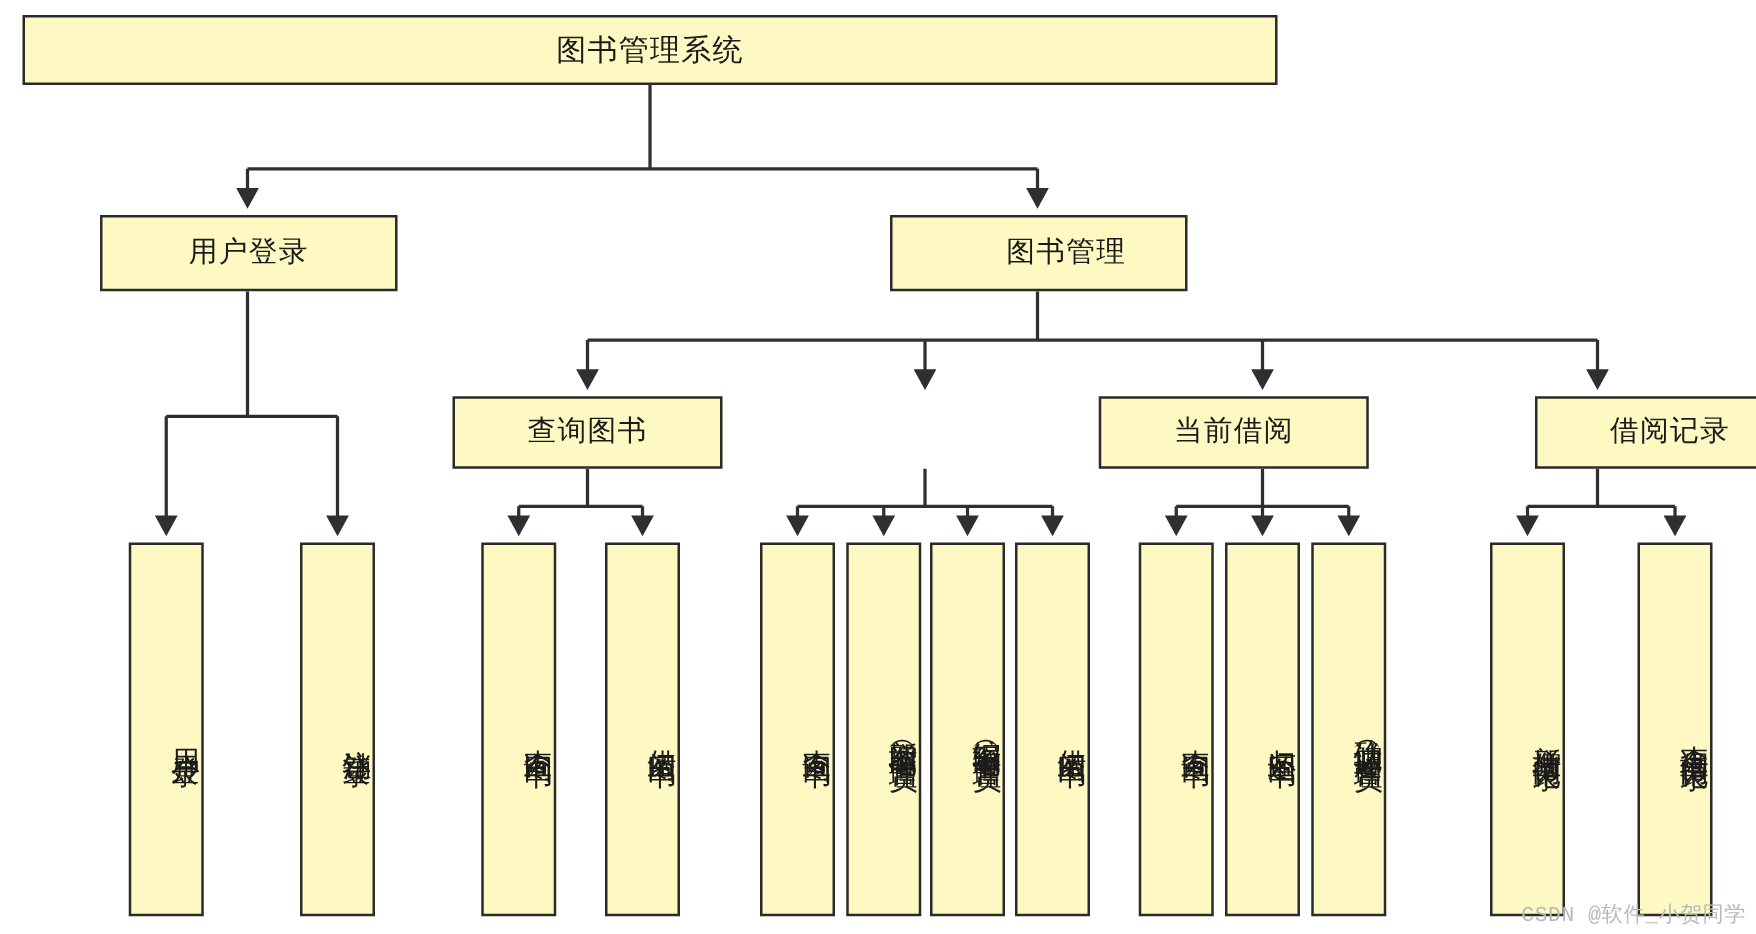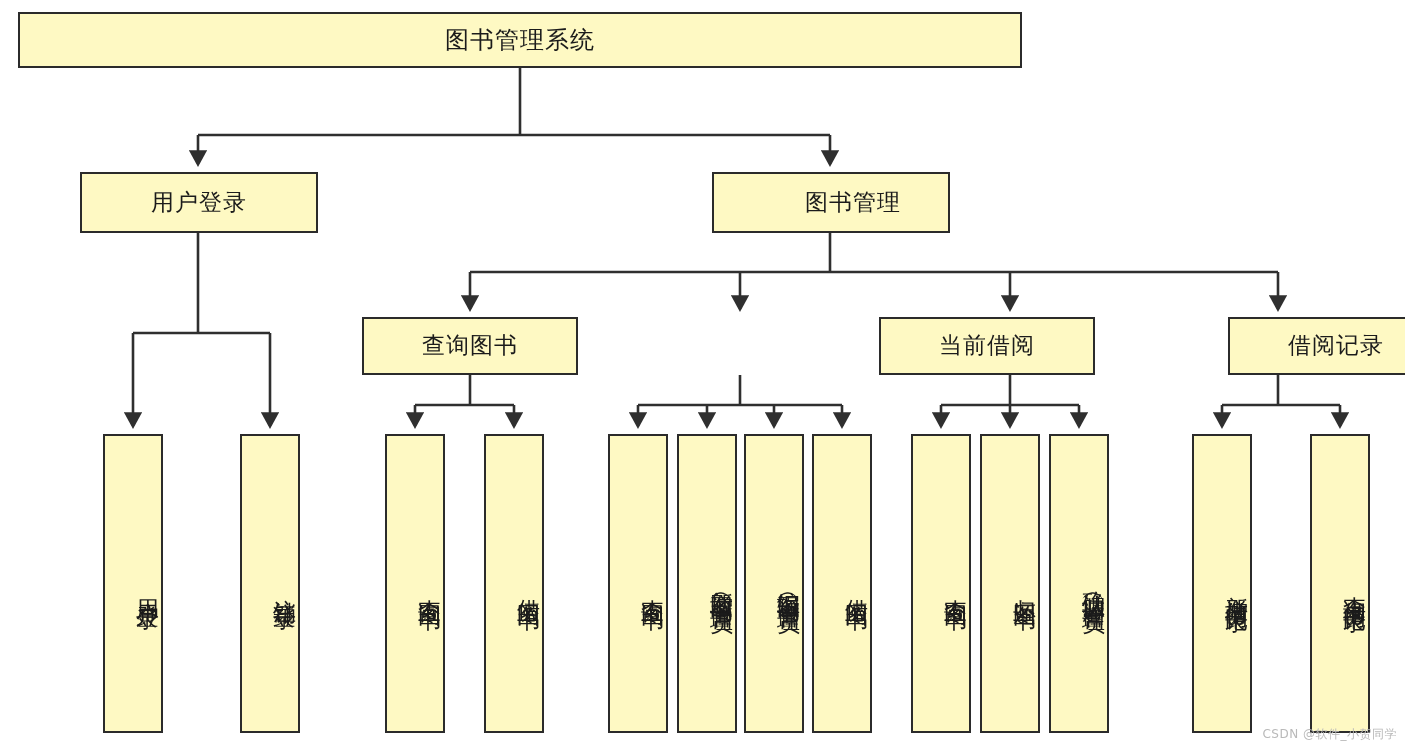--- a/index.html
+++ b/index.html
@@ -56,24 +56,25 @@
     text-orientation:upright;
   }
   .nodelabel{
     display:block;
     white-space:pre-line;
   }
   #watermark{
     position:absolute;
     right:8px;
     bottom:4px;
-    font-size:12px;
+    font-size:17px;
     color:#b9b9b9;
     letter-spacing:0.5px;
     white-space:nowrap;
+    font-family:Liberation Mono, monospace;
   }
 </style>
 </head>
 <body>
 
 <div id="canvas">
 
   <svg id="edges" viewBox="0 0 1405 747" width="1405" height="747" xmlns="http://www.w3.org/2000/svg">
     <defs>
       <marker id="arrow" viewBox="0 0 12 12" refX="9" refY="6" markerWidth="7" markerHeight="7" orient="auto-start-reverse">

